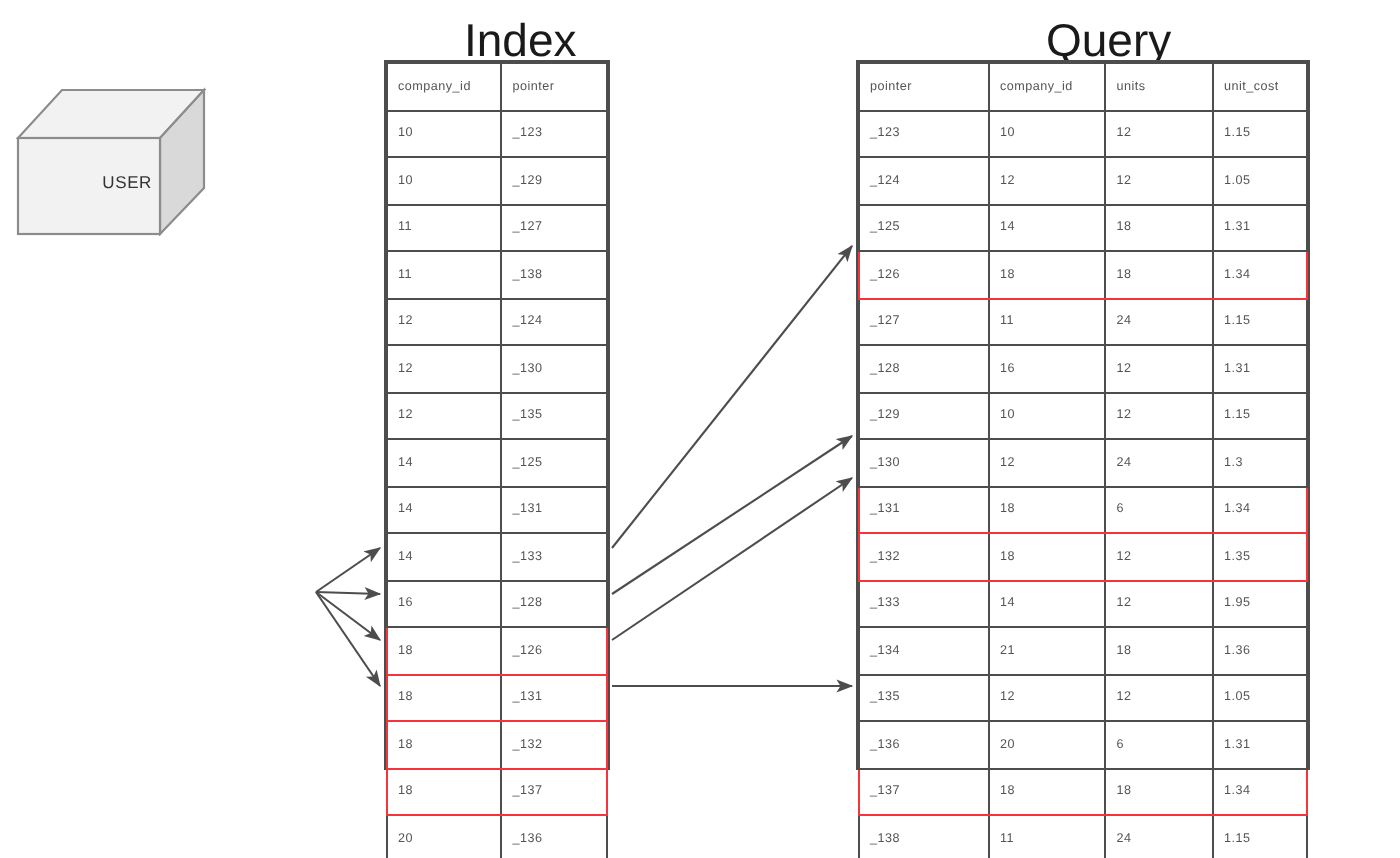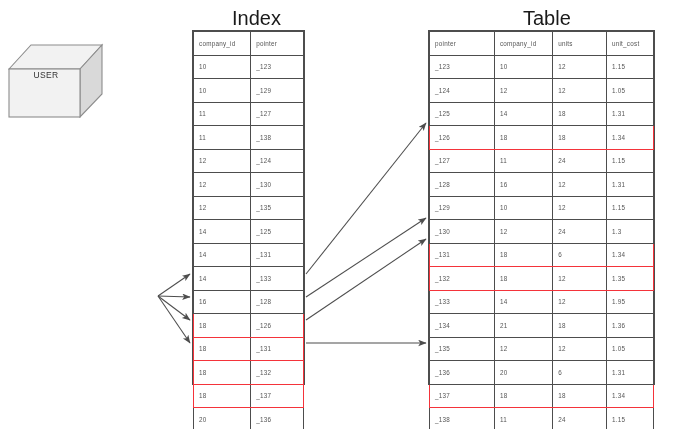--- a/index.html
+++ b/index.html
@@ -15,42 +15,42 @@
     overflow: hidden;
   }
   .canvas {
     position: absolute;
     inset: 0;
   }
 
   
   .title {
     position: absolute;
-    font-size: 20px;
+    font-size: 23px;
     color: #1a1a1a;
     font-family: "Liberation Sans", sans-serif;
     white-space: nowrap;
   }
   #index-title { left: 232px; top: 7px; }
   #table-title { left: 523px; top: 7px; }
 
   
   #user-cube {
     position: absolute;
     left: 8px;
     top: 42px;
     width: 96px;
     height: 76px;
   }
   #user-cube .cube-label {
     position: absolute;
     left: 8px;
-    top: 28px;
+    top: 44px;
     width: 60px;
-    text-align: center;
+    text-align: right;
     font-size: 8.5px;
     color: #333;
     letter-spacing: .3px;
   }
 
   
   #query-arrow {
     position: absolute;
     left: 18px;
     top: 112px;
@@ -118,21 +118,21 @@
     inset: 0;
     pointer-events: none;
   }
 </style>
 </head>
 <body>
 
 <div class="canvas">
 
   <div class="title" id="index-title">Index</div>
-  <div class="title" id="table-title">Table</div>
+  <div class="title" id="table-title">Query</div>
 
   <div id="user-cube">
     <svg width="96" height="76" viewBox="0 0 96 76">
       <polygon points="1,27 23,3 94,3 72,27" fill="#f2f2f2" stroke="#8c8c8c" stroke-width="1.1"></polygon>
       <polygon points="72,27 94,3 94,52 72,75" fill="#d9d9d9" stroke="#8c8c8c" stroke-width="1.1"></polygon>
       <rect x="1" y="27" width="71" height="48" fill="#f2f2f2" stroke="#8c8c8c" stroke-width="1.1"></rect>
     </svg>
     <div class="cube-label">USER</div>
   </div>
 

